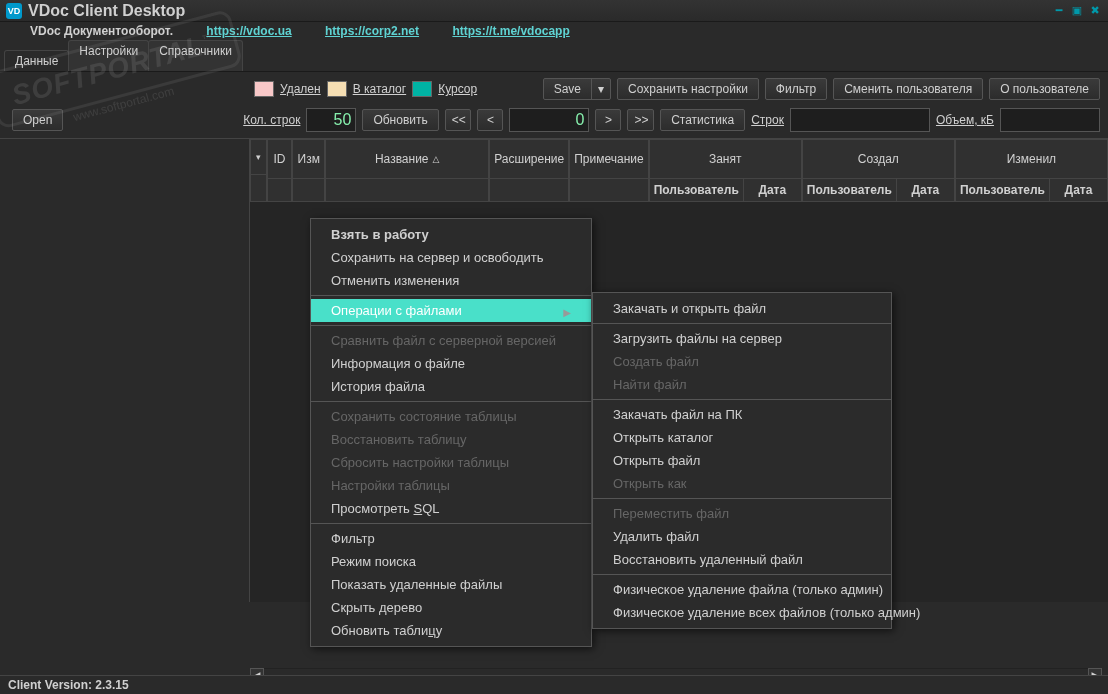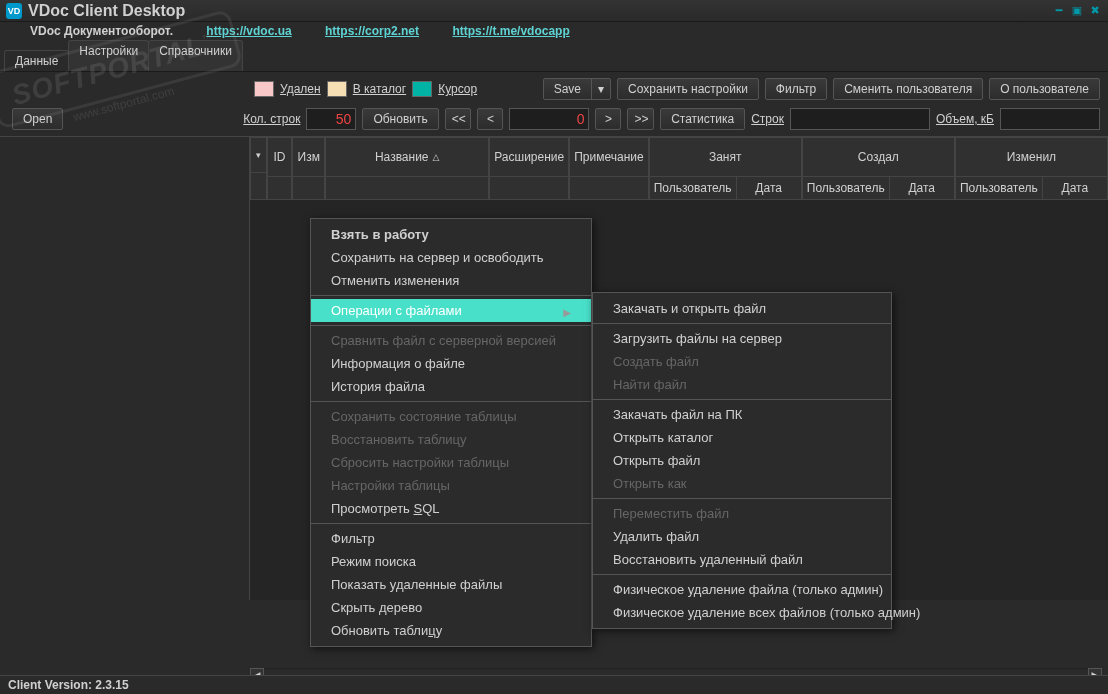--- a/index.html
+++ b/index.html
@@ -77,23 +77,23 @@
   font-size: 12px;
   white-space: nowrap;
   border-radius: 2px;
 }
 .btn.split { display: inline-flex; align-items: center; padding: 0; }
 .btn.split span { padding: 3px 10px; }
 .btn.split .arrow { border-left: 1px solid #555; padding: 3px 6px; }
 .input {
   background: #1e1e1e;
   border: 1px solid #555;
-  color: #ef4444;
+  color: #86efac;
   padding: 2px 4px;
-  font-size: 14px;
+  font-size: 16px;
 }
 .lbl { font-size: 12px; white-space: nowrap; text-decoration: underline; }
 .toolbar2 {
   display: flex;
   align-items: center;
   gap: 6px;
   padding: 2px 8px 6px;
 }
 .btn.sq { min-width: 26px; text-align: center; padding: 3px 6px; }
 .main {
@@ -109,21 +109,21 @@
 .gh {
   border: 1px solid #444;
   padding: 0;
   font-size: 12px;
   text-align: center;
   display: flex;
   flex-direction: column;
 }
 .gh .top { padding: 12px 4px; border-bottom: 1px solid #444; display: flex; align-items: center; justify-content: center; gap: 4px; }
 .gh .bot { display: flex; }
-.gh .bot > div { flex: 1; padding: 4px; border-right: 1px solid #444; }
+.gh .bot > div { flex: 1; padding: 4px; border-right: 1px solid #444; font-weight: bold; }
 .gh .bot > div:last-child { border-right: none; }
 .grid-body { height: 400px; background: #252525; }
 .hscroll {
   position: absolute;
   bottom: 12px;
   left: 250px;
   right: 6px;
   height: 14px;
   background: #222;
   display: flex;

